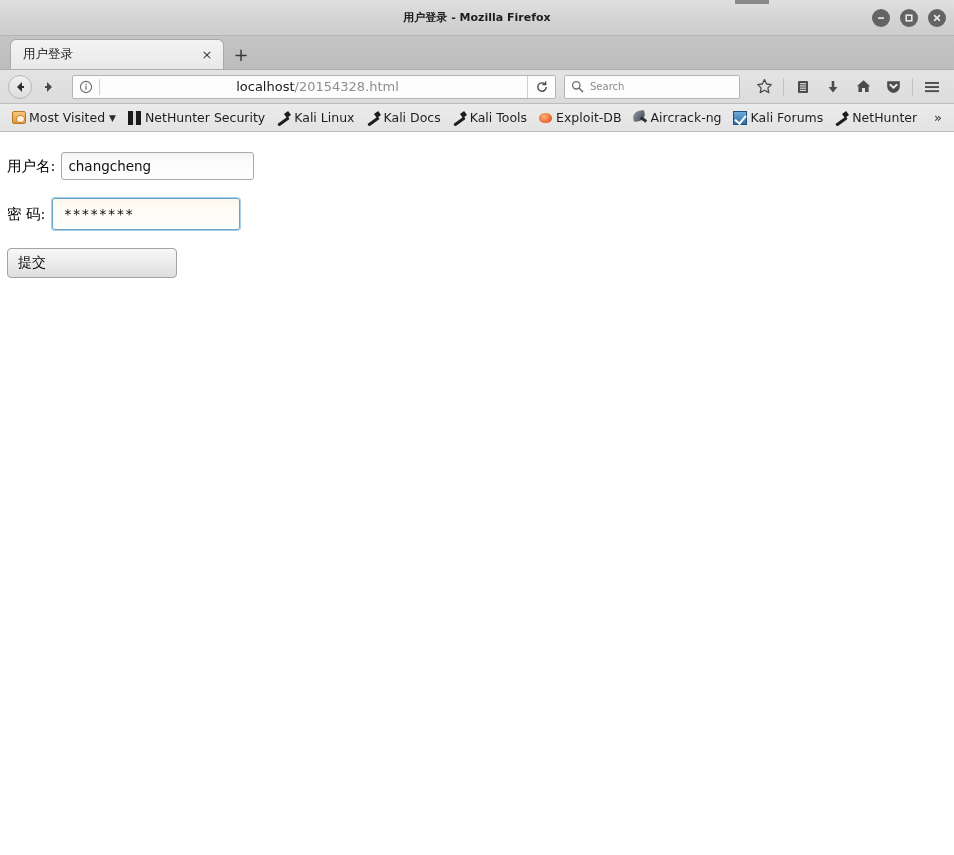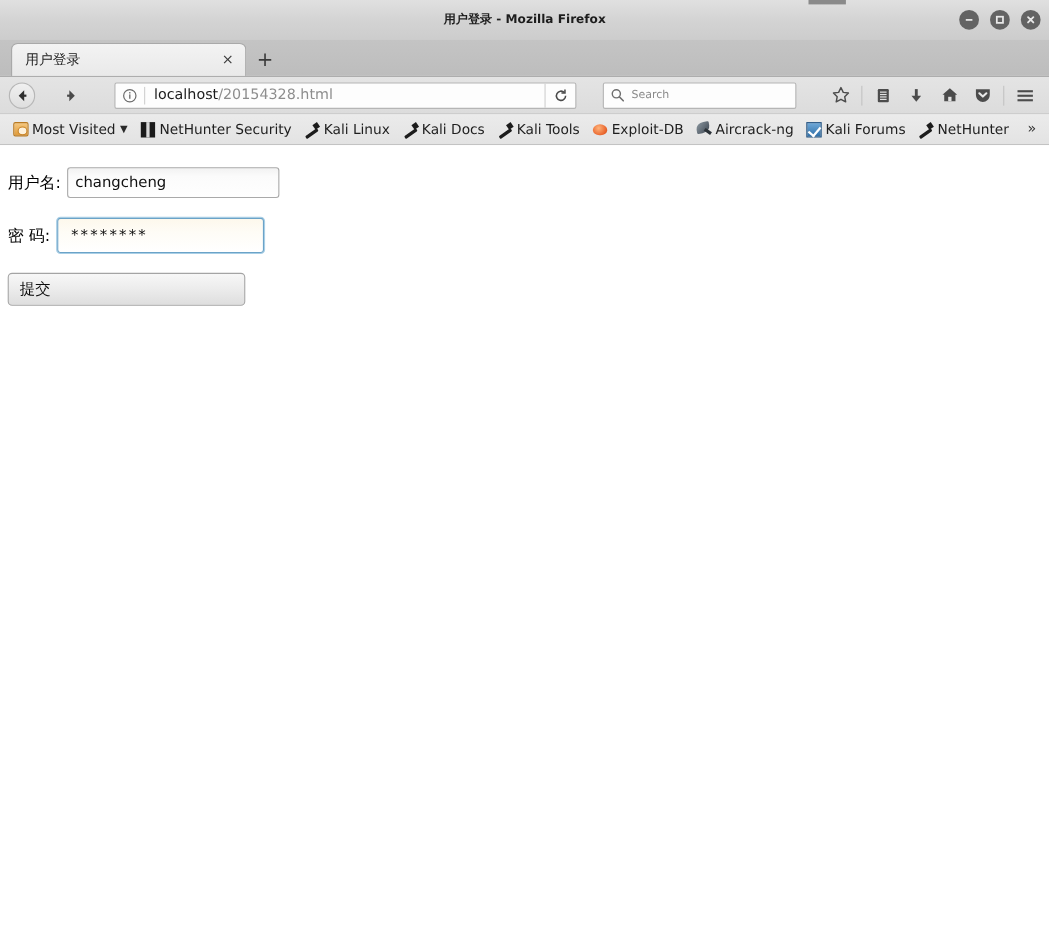--- a/index.html
+++ b/index.html
@@ -95,22 +95,23 @@
     margin-left: 2px;
   }
 
   
   .navbar {
     height: 34px;
     background: linear-gradient(to bottom, #e4e4e4 0%, #dcdcdc 100%);
     border-bottom: 1px solid #bcbcbc;
     display: flex; align-items: center;
     padding: 0 8px;
-    gap: 20px;
+    gap: 4px;
     flex: 0 0 34px;
+    text-align: center;
   }
   .navbtn {
     width: 26px; height: 26px;
     display: flex; align-items: center; justify-content: center;
     color: #3d3d3d;
     border-radius: 3px;
   }
   .navbtn.back {
     background: linear-gradient(to bottom,#f0f0f0,#dedede);
     border: 1px solid #b6b6b6;
@@ -286,21 +287,21 @@
   .finput.focused {
     border: 1px solid #6ba3c8;
     box-shadow: 0 0 0 1px #a9cfe6;
     background: linear-gradient(to bottom, #fdf8ec 0%, #fefcf6 40%, #ffffff 100%);
     width: 188px;
     height: 32px;
     padding-left: 12px;
     letter-spacing: 2px;
   }
   .fsubmit {
-    width: 216px; height: 30px;
+    width: 170px; height: 30px;
     border: 1px solid #a4a4a4;
     border-radius: 4px;
     background: linear-gradient(to bottom, #f7f7f7 0%, #ededed 45%, #dedede 100%);
     font-size: 14px;
     color: #0d0d0d;
     text-align: left;
     padding-left: 10px;
     font-family: "DejaVu Sans", "Liberation Sans", sans-serif;
   }
 </style>

